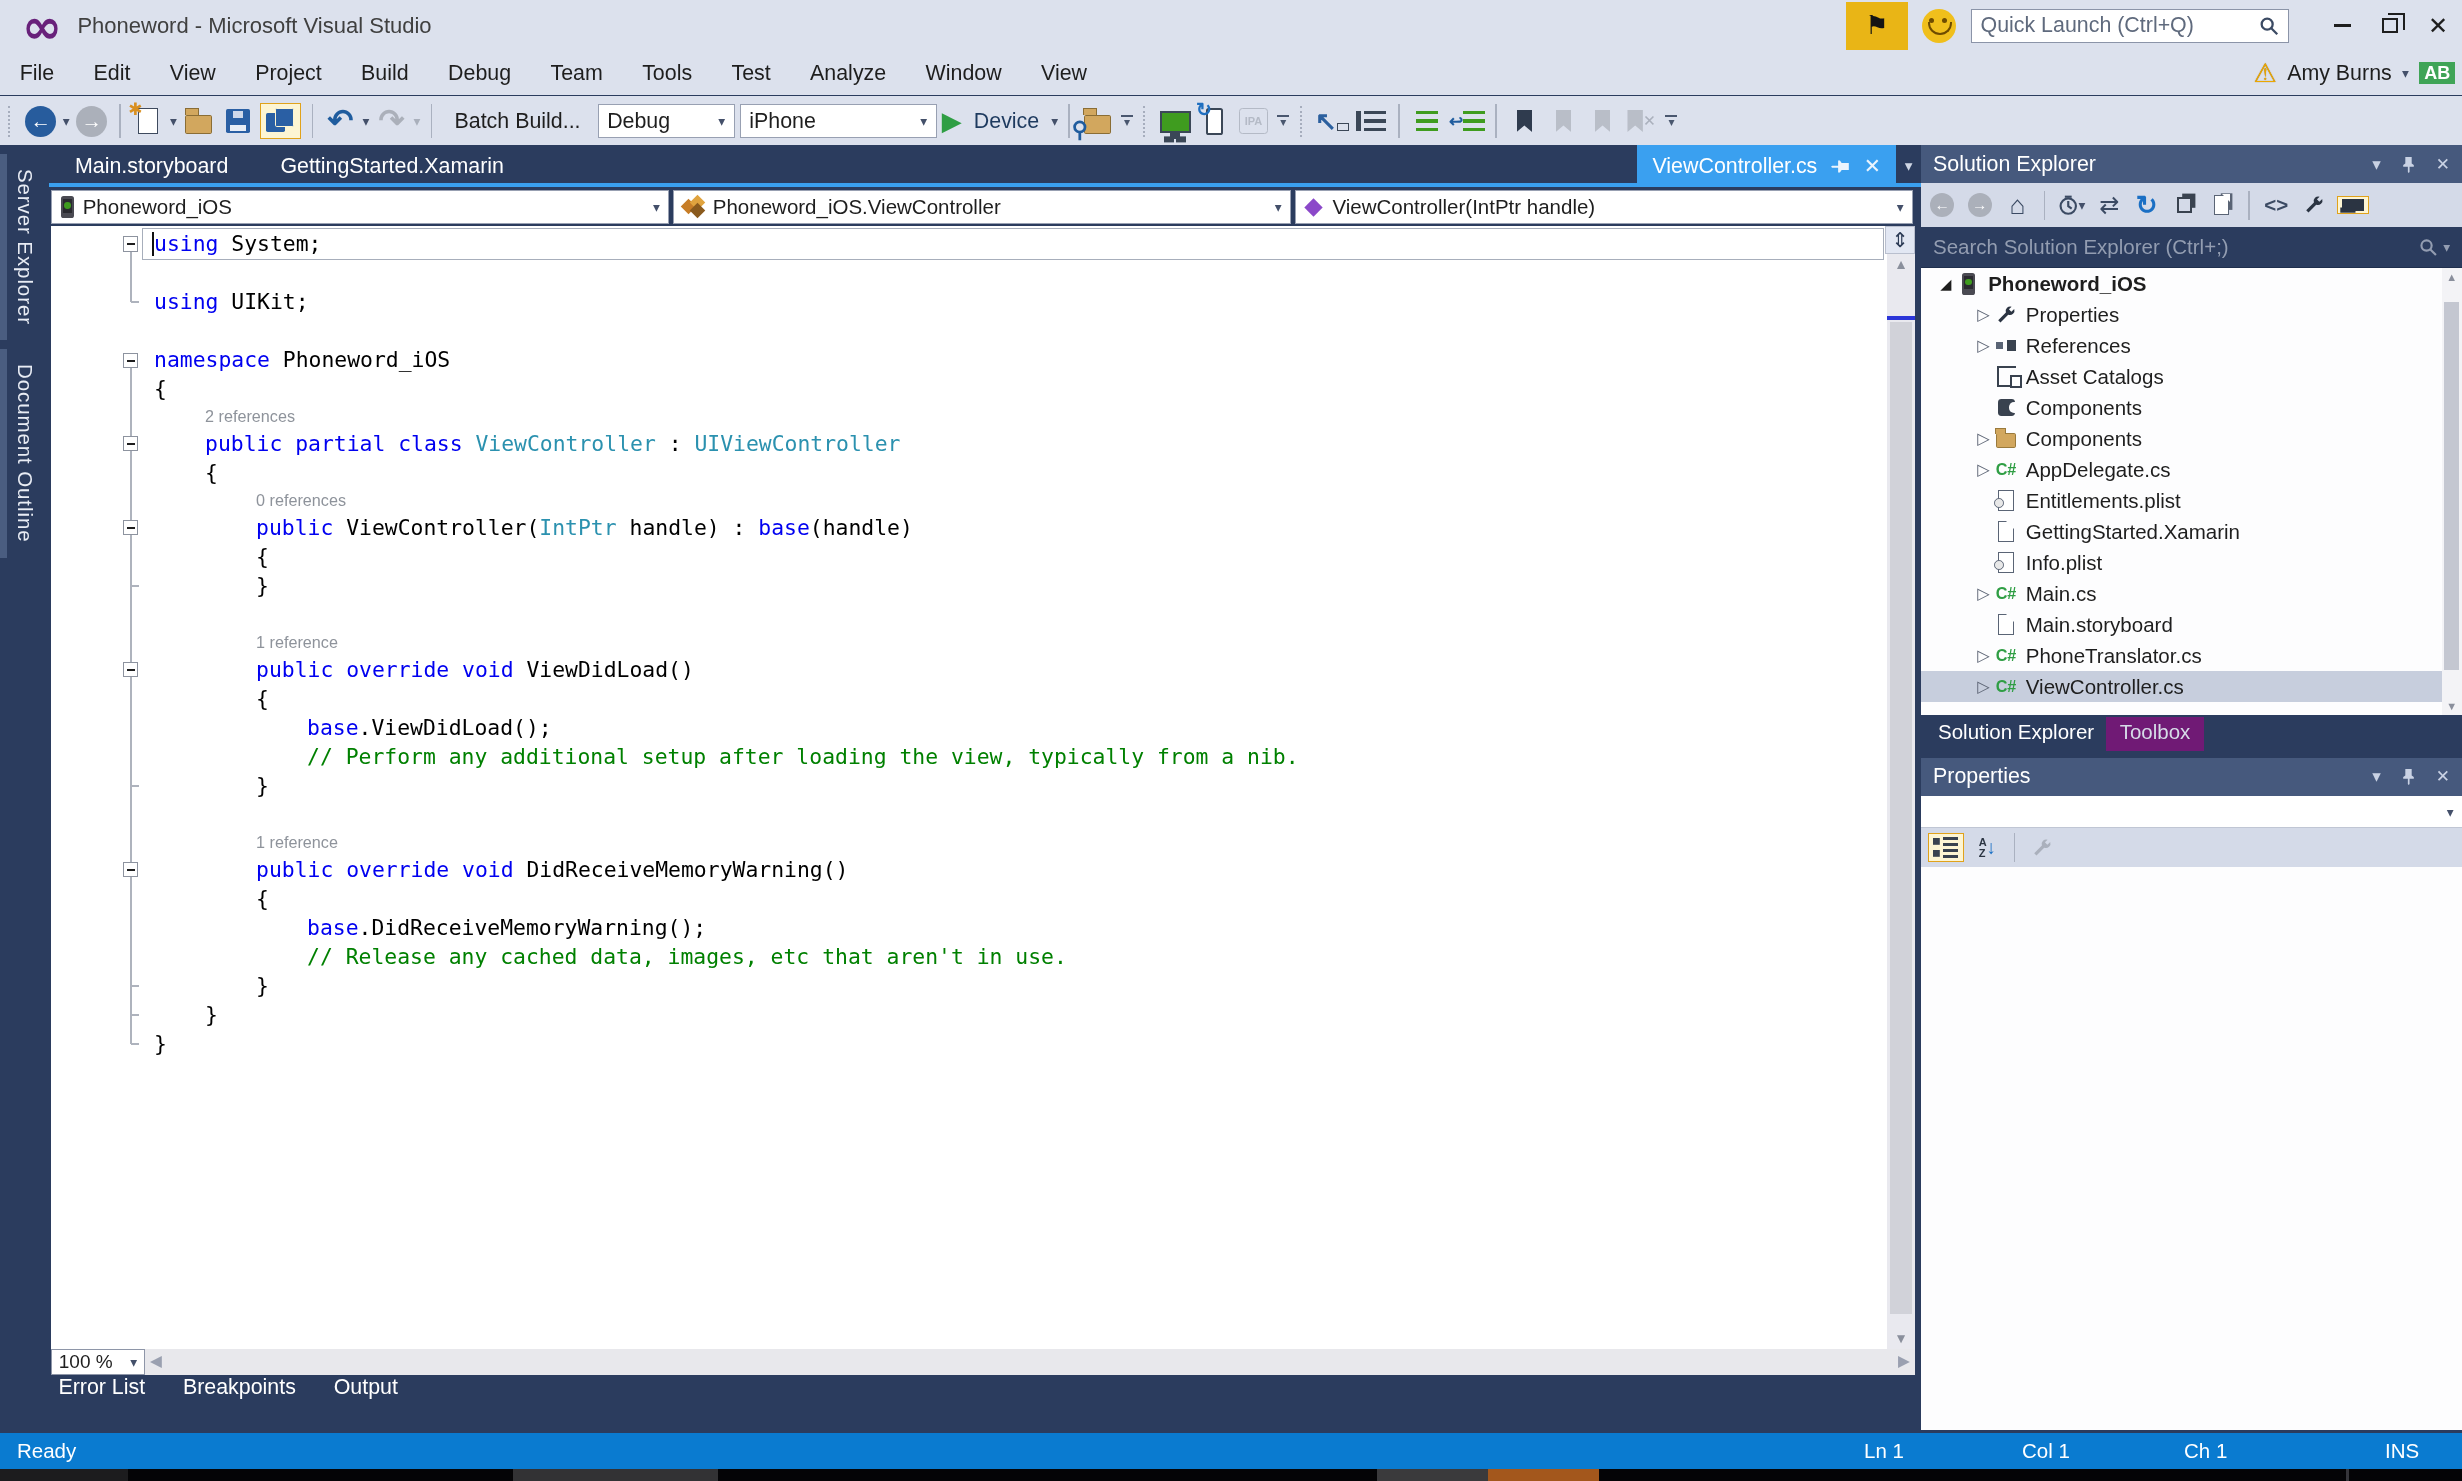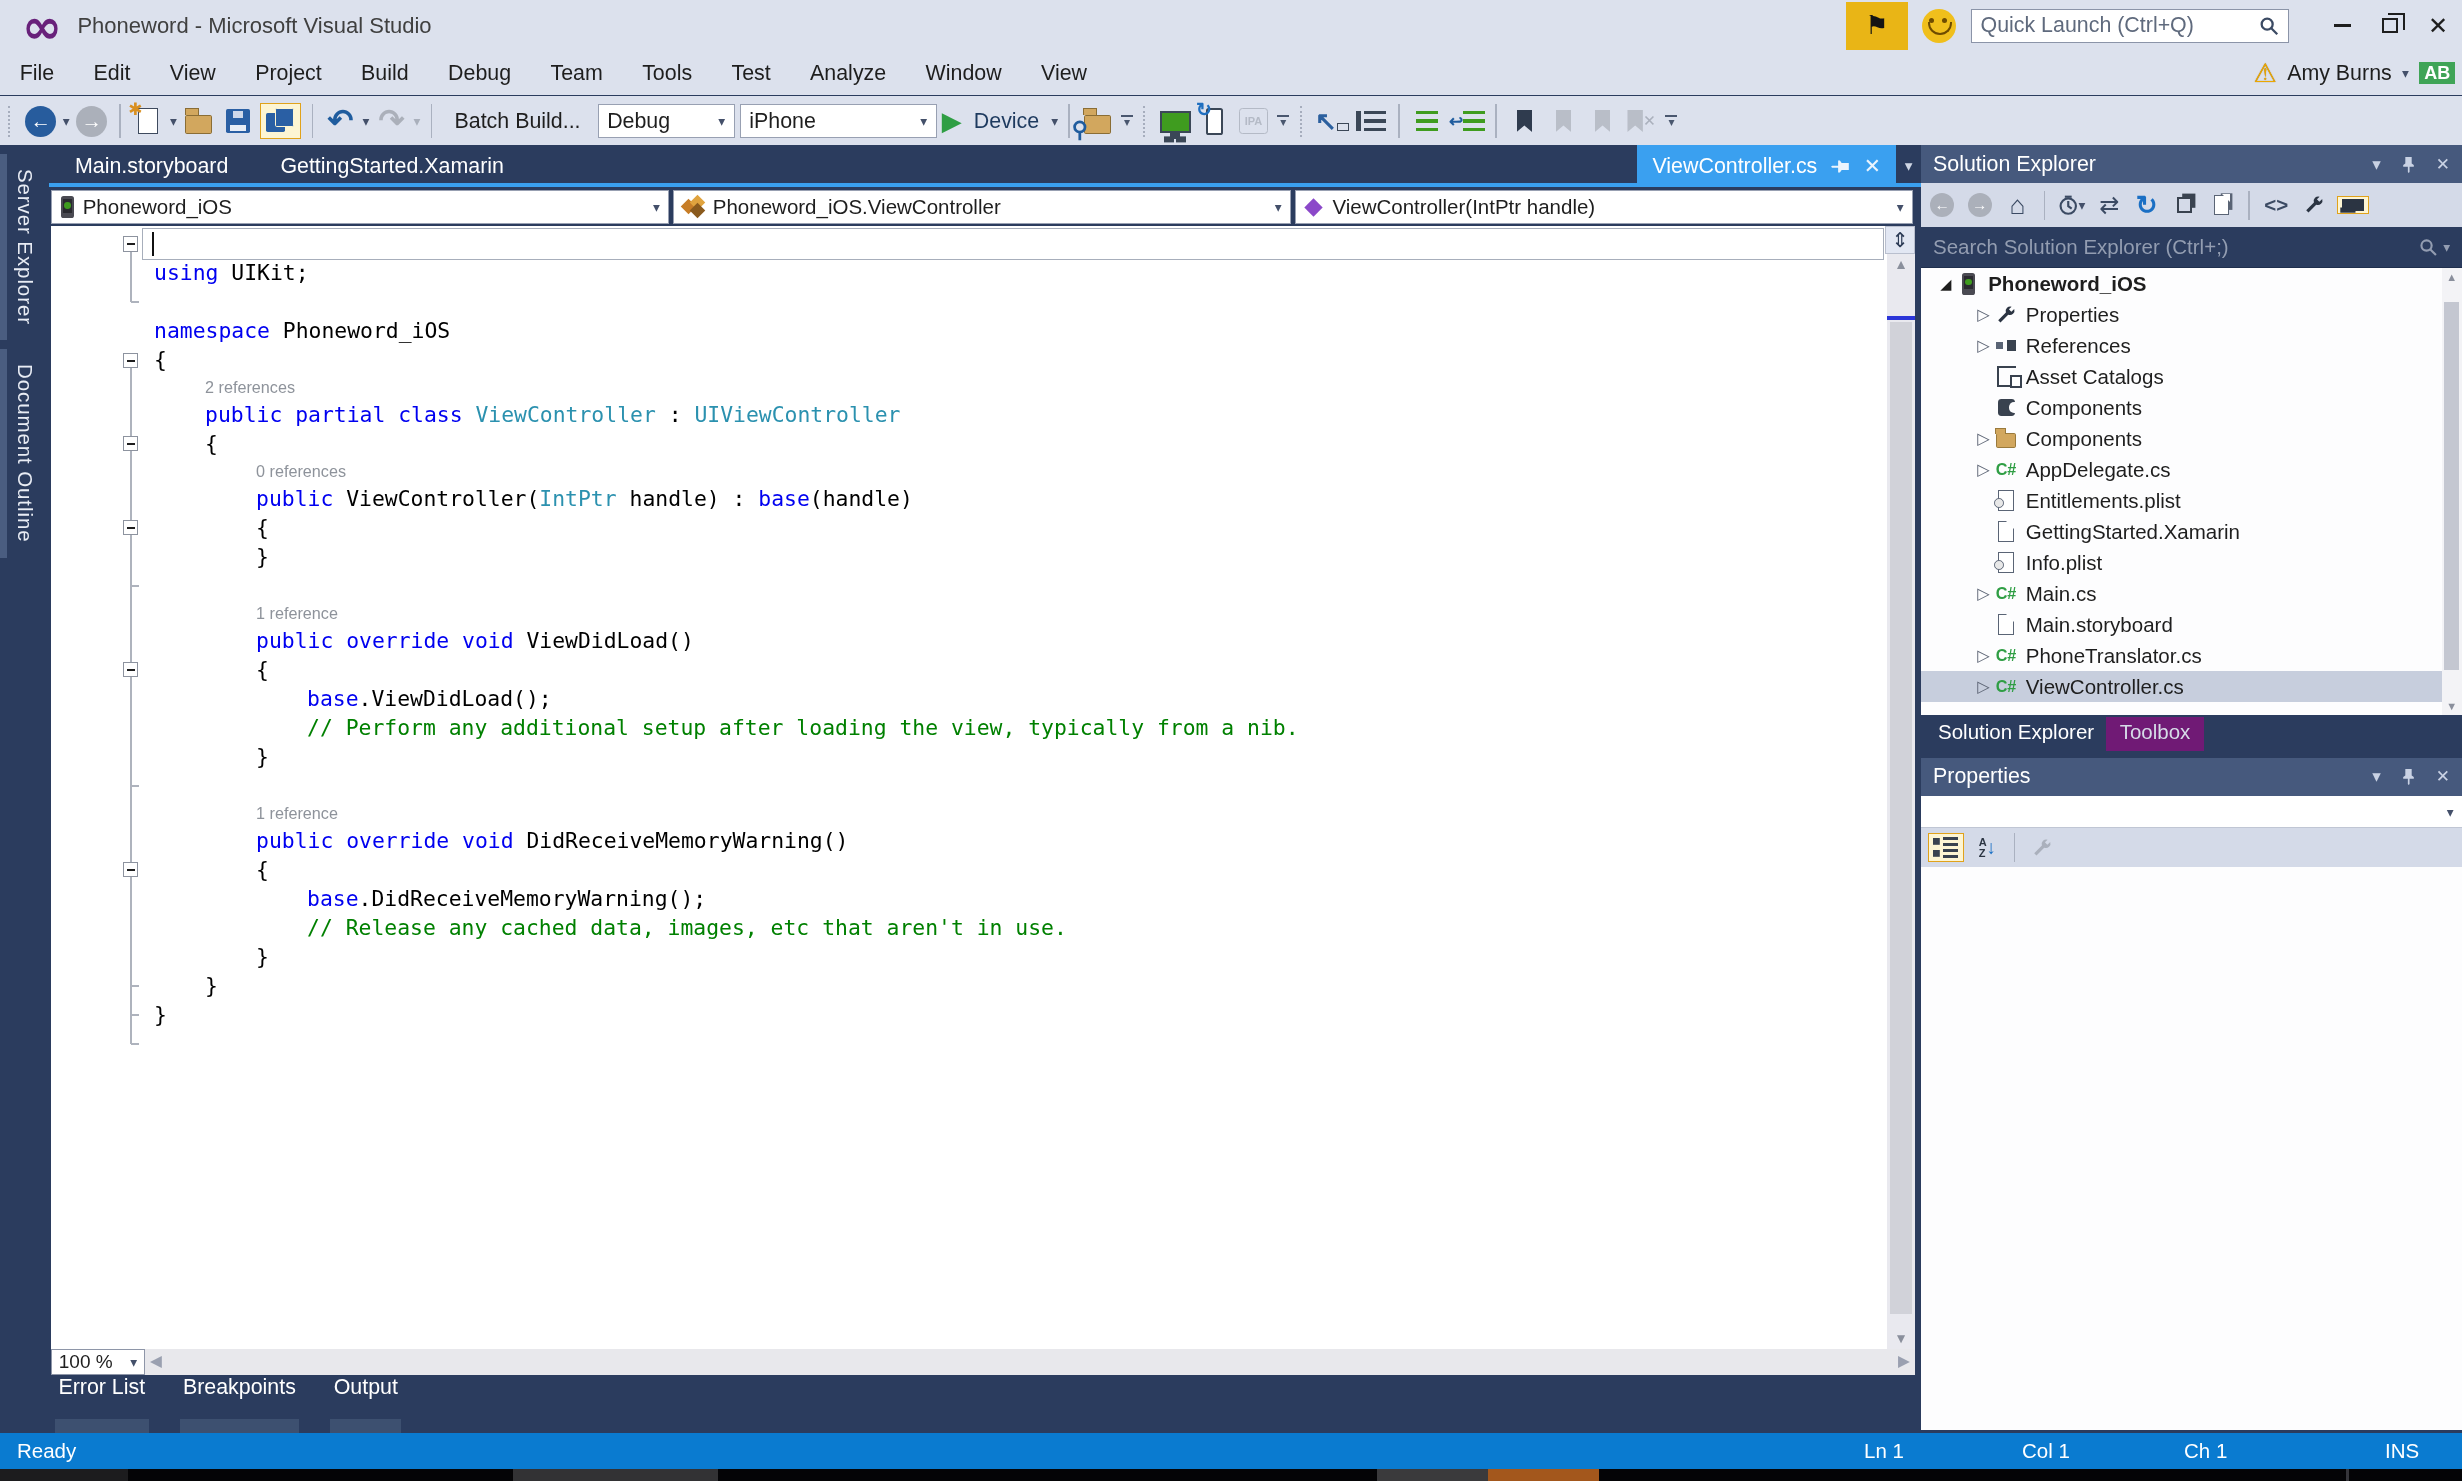--- a/index.html
+++ b/index.html
@@ -126,21 +126,21 @@
   
   #zoomrow{left:51px;top:1349px;width:1864px;height:26px;background:#e8e8ec;display:flex;align-items:center}
   #zoom-combo{width:94px;height:26px;background:#fff;border:1.7px solid #8e96a8;display:flex;align-items:center;padding:0 6.8px;font-size:19px}
   #zoom-combo .chev{margin-left:auto}
   #hscroll{flex:1;height:26px;position:relative;color:#9aa0b0;font-size:15.4px}
   #hscroll .la{position:absolute;left:5.1px;top:2.6px}
   #hscroll .ra{position:absolute;right:5.1px;top:2.6px}
 
   
   #bottom-panel{left:0;top:1375px;width:1921px;height:58px;background:var(--navy);display:flex;gap:31px;padding-left:55px}
-  .btab{display:flex;flex-direction:column;justify-content:space-between}
+  .btab{display:flex;flex-direction:row;justify-content:space-between}
   .btab .lbl{color:#fff;font-size:21.4px;padding:0 3.4px;margin-bottom:6.8px}
   .btab .sliver{height:13.7px;background:var(--navy2)}
 
   
   #right-panel{left:1921px;top:145px;width:541px;height:1288px;background:var(--navy)}
   .phdr{height:38px;background:var(--hdr);display:flex;align-items:center;color:#fff;font-size:21.4px;padding:0 12px}
   .phdr .sp{flex:1}
   .phdr .hico{color:#c9d2e4;font-size:17px;margin-left:19px}
   .ptoolbar{height:44px;background:var(--ptool);display:flex;align-items:center;gap:8.5px;padding:0 6.8px;font-size:20.5px;color:#3b4a63}
   .pt-sep{width:1.7px;height:29px;background:#aab1c0;margin:0 3.4px}
@@ -408,20 +408,21 @@
       <div class="fold-line" style="left: 79px; top: 26px; height: 50px;"></div>
       <div class="fold-line" style="left: 79px; top: 142px; height: 676px;"></div>
       <div class="fold-tick" style="left: 80px; top: 75px;"></div>
       <div class="fold-tick" style="left: 80px; top: 359px;"></div>
       <div class="fold-tick" style="left: 80px; top: 559px;"></div>
       <div class="fold-tick" style="left: 80px; top: 759px;"></div>
       <div class="fold-tick" style="left: 80px; top: 788px;"></div>
       <div class="fold-tick" style="left: 80px; top: 817px;"></div>
     </div>
   <div id="code-rows">
+      <div class="crow code" style="padding-left: 103px;"><span class="tk-k">using</span><span class="tk-p"> System;</span></div>
       <div class="crow blank" style="padding-left: 103px;"></div>
       <div class="crow code" style="padding-left: 103px;"><span class="tk-k">using</span><span class="tk-p"> UIKit;</span></div>
       <div class="crow blank" style="padding-left: 103px;"></div>
       <div class="crow code" style="padding-left: 103px;"><span class="tk-k">namespace</span><span class="tk-p"> Phoneword_iOS</span></div>
       <div class="crow code" style="padding-left: 103px;"><span class="tk-p">{</span></div>
       <div class="crow lens" style="padding-left: 154px;">2 references</div>
       <div class="crow code" style="padding-left: 154px;"><span class="tk-k">public partial class</span><span class="tk-p"> </span><span class="tk-t">ViewController</span><span class="tk-p"> : </span><span class="tk-t">UIViewController</span></div>
       <div class="crow code" style="padding-left: 154px;"><span class="tk-p">{</span></div>
       <div class="crow lens" style="padding-left: 205px;">0 references</div>
       <div class="crow code" style="padding-left: 205px;"><span class="tk-k">public</span><span class="tk-p"> ViewController(</span><span class="tk-t">IntPtr</span><span class="tk-p"> handle) : </span><span class="tk-k">base</span><span class="tk-p">(handle)</span></div>

